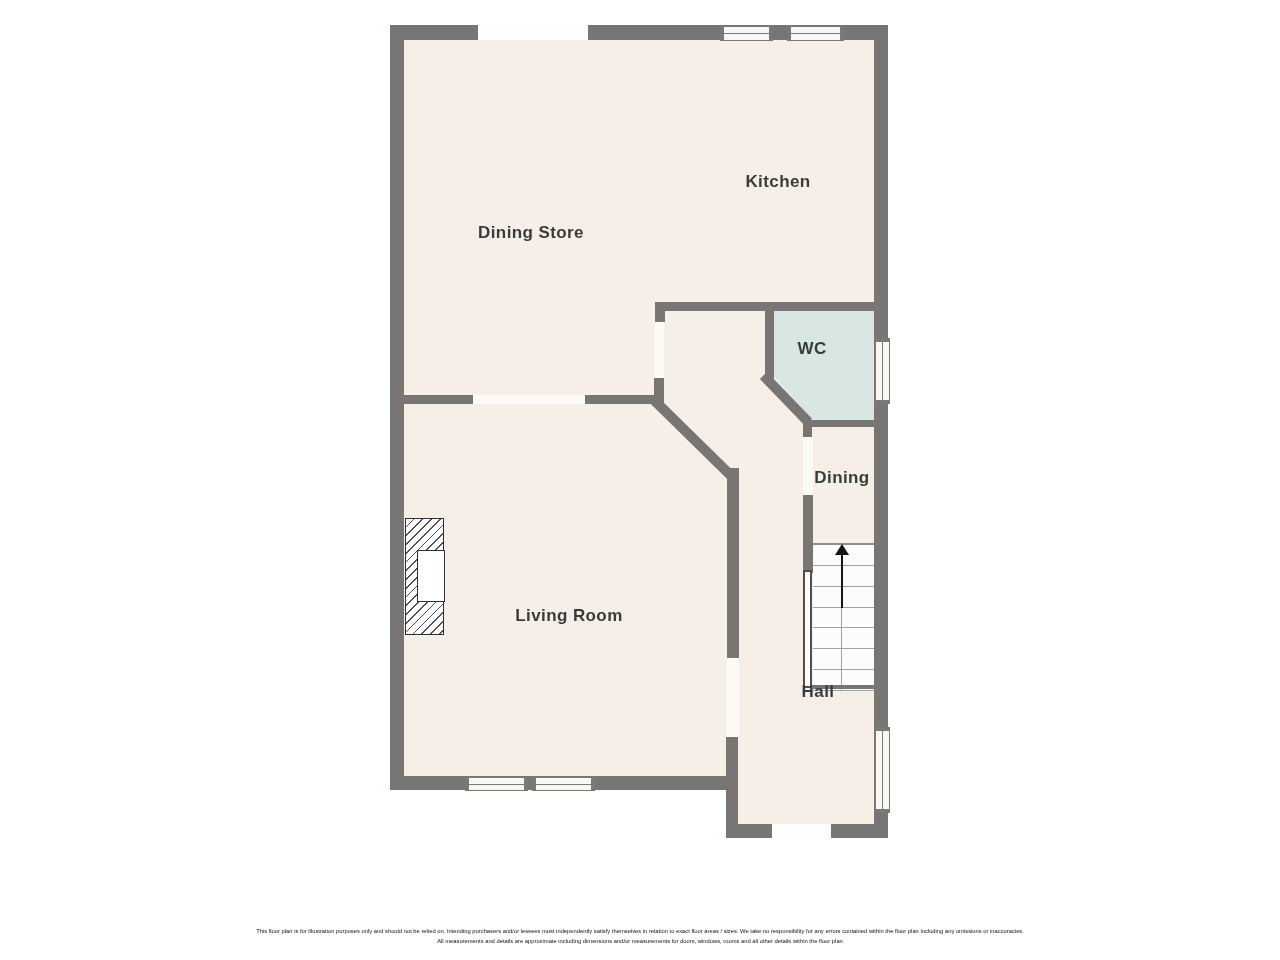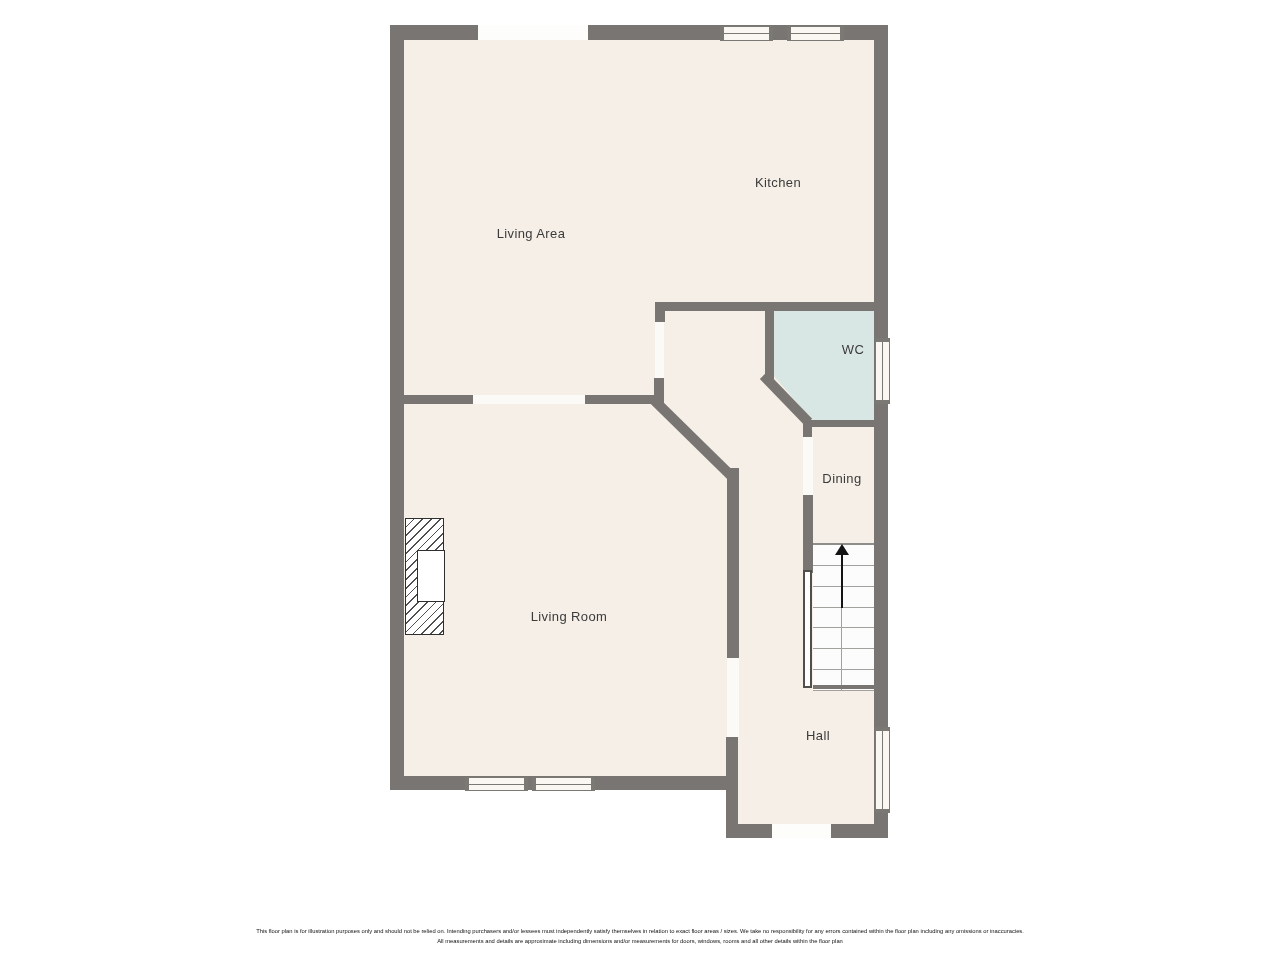--- a/index.html
+++ b/index.html
@@ -29,21 +29,21 @@
   .handrail{position:absolute;left:803px;top:570px;width:9px;height:118px;background:#fff;
     border:2px solid #514f4c;box-sizing:border-box;z-index:5;}
 
   .fireplace{position:absolute;left:405px;top:518px;width:39px;height:117px;z-index:5;
     background:repeating-linear-gradient(135deg,rgba(0,0,0,0) 0,rgba(0,0,0,0) 5px,#4f4f4f 5px,#4f4f4f 6.2px),#fff;
     border:1.5px solid #2f2f2f;box-sizing:border-box;}
   .fireplace-inset{position:absolute;left:11px;top:31px;width:28px;height:52px;background:#fff;
     border:1.5px solid #2f2f2f;box-sizing:border-box;}
 
   .room-label{position:absolute;transform:translate(-50%,-50%);z-index:6;
-    font-size:13px;color:var(--label,#3b3b3b);letter-spacing:0.4px;white-space:nowrap;}
+    font-size:17px;color:var(--label,#3b3b3b);letter-spacing:0.4px;white-space:nowrap;font-weight:bold;}
 
   .disclaimer{position:absolute;left:0;right:0;top:926px;text-align:center;z-index:6;
     font-size:5.8px;line-height:10px;color:#111;}
 </style>
 </head>
 <body>
 
 <div id="page">
 
   <div class="floor" style="left:404px;top:40px;width:470px;height:736px;"></div>
@@ -104,25 +104,25 @@
   <div class="win h" style="left:532px;top:777px;width:61px;height:12px;">
       <div class="mid"></div>
     </div>
 
   <div class="handrail"></div>
 
   <div class="fireplace">
     <div class="fireplace-inset"></div>
   </div>
 
-  <div class="room-label" style="left:531px;top:233px;">Living Area</div>
+  <div class="room-label" style="left:531px;top:233px;">Dining Store</div>
   <div class="room-label" style="left:778px;top:182px;">Kitchen</div>
-  <div class="room-label" style="left:853px;top:349px;">WC</div>
+  <div class="room-label" style="left:812px;top:349px;">WC</div>
   <div class="room-label" style="left:842px;top:478px;">Dining</div>
   <div class="room-label" style="left:569px;top:616px;">Living Room</div>
-  <div class="room-label" style="left:806px;top:735px;padding-left:24px;">Hall</div>
+  <div class="room-label" style="left:806px;top:692px;padding-left:24px;">Hall</div>
 
   <div class="disclaimer">
     <div>This floor plan is for illustration purposes only and should not be relied on. Intending purchasers and/or lessees must independently satisfy themselves in relation to exact floor areas / sizes. We take no responsibility for any errors contained within the floor plan including any omissions or inaccuracies.</div>
     <div>All measurements and details are approximate including dimensions and/or measurements for doors, windows, rooms and all other details within the floor plan</div>
   </div>
 
 </div>
 
 </body></html>

